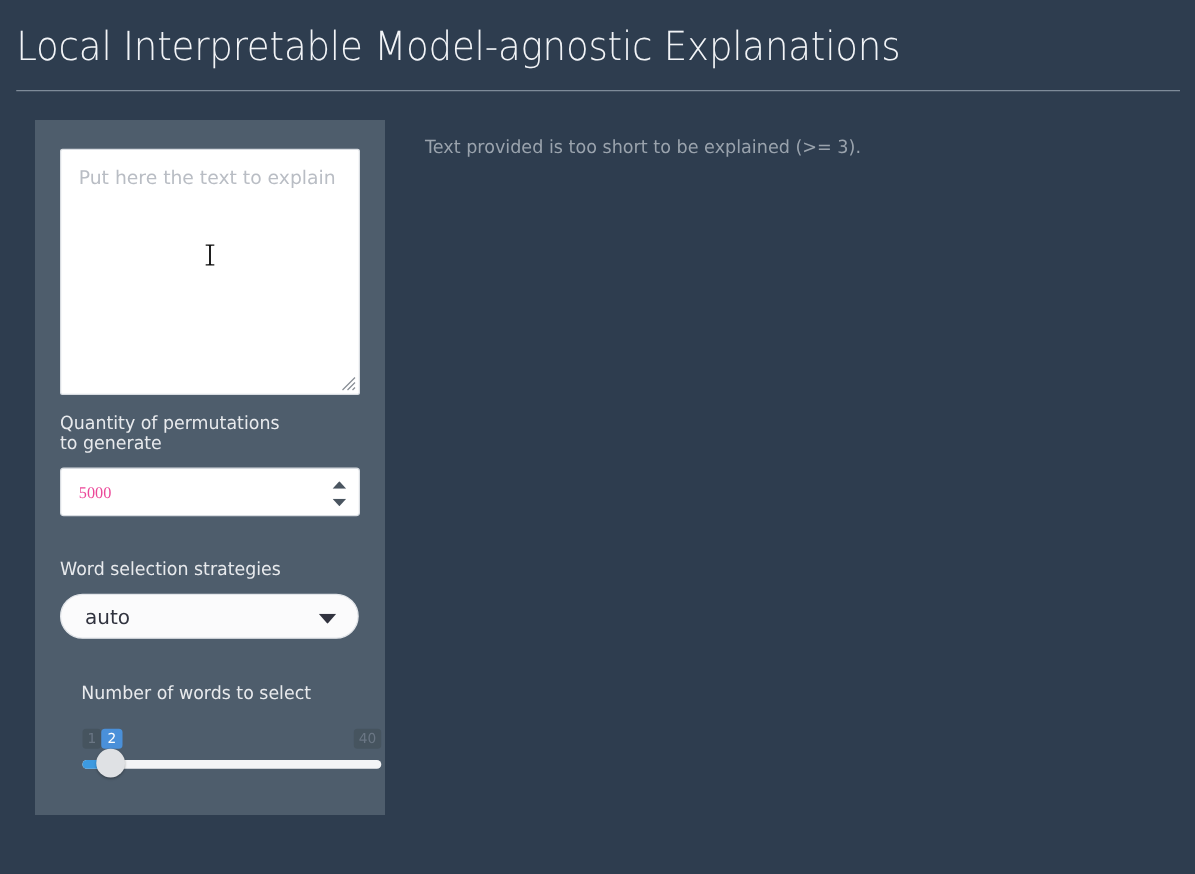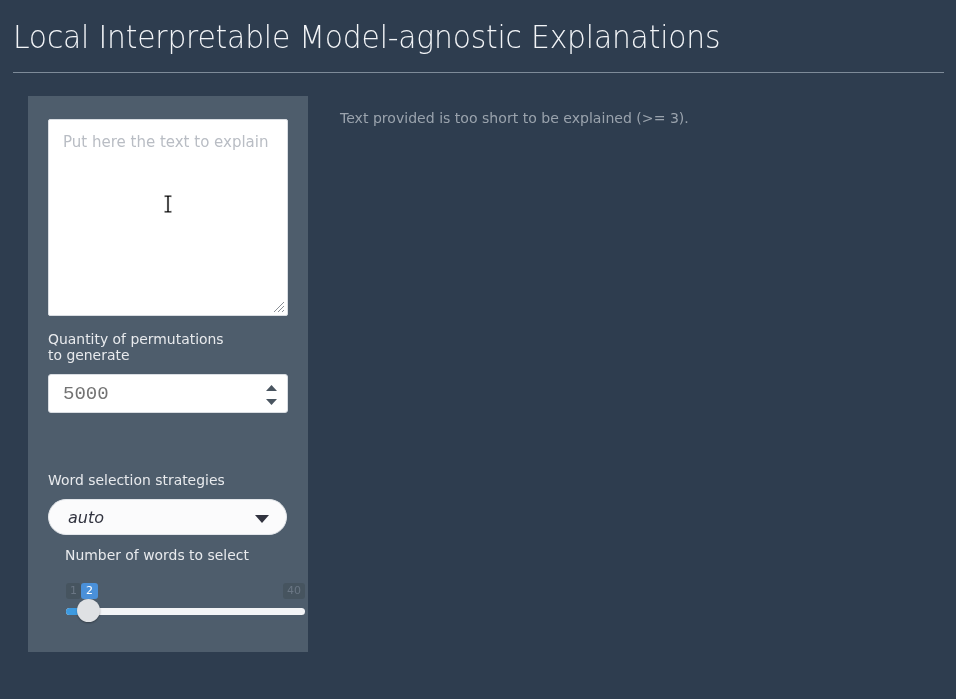--- a/index.html
+++ b/index.html
@@ -121,56 +121,55 @@
     border-radius: 3px;
     display: flex;
     align-items: center;
   }
   #permutations-value {
     border: none;
     outline: none;
     background: transparent;
     width: 200px;
     padding-left: 14px;
-    font-size: 19px;
-    font-family: Liberation Mono, monospace;
-    color: #737373;
+    font-size: 13px;
+    font-family: Liberation Serif, serif;
+    color: #ec4899;
   }
   #permutations-steppers {
     position: absolute;
     right: 8px;
     top: 0;
     height: 39px;
     width: 16px;
     display: flex;
     flex-direction: column;
     justify-content: center;
     align-items: center;
     gap: 8px;
   }
   .stepper-arrow { width: 11px; height: 6px; display: block; }
 
   
   #strategy-block {
     position: absolute;
     left: 20px;
-    top: 376px;
+    top: 352px;
     width: 240px;
   }
   #strategy-label { margin-bottom: 11px; }
   #strategy-control {
     position: relative;
     width: 239px;
     height: 36px;
     background: #fbfbfc;
     border: 1px solid #e3e6ea;
     border-radius: 18px;
     display: flex;
     align-items: center;
-    font-style: italic;
   }
   #strategy-value {
     padding-left: 19px;
     font-size: 16px;
     font-family: "DejaVu Sans", sans-serif;
     color: #31333f;
   }
   #strategy-caret {
     position: absolute;
     right: 17px;

